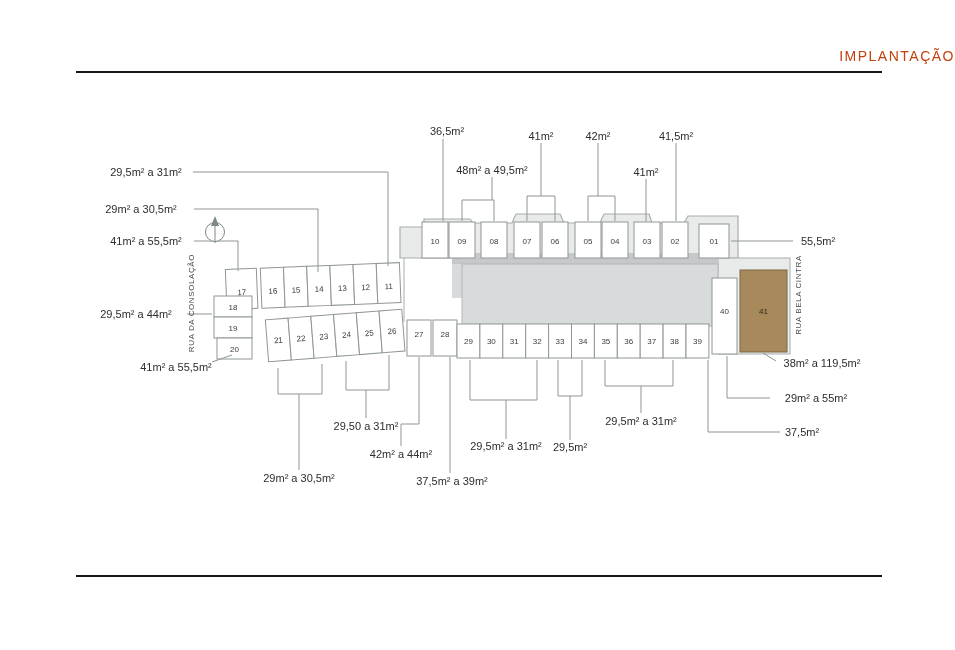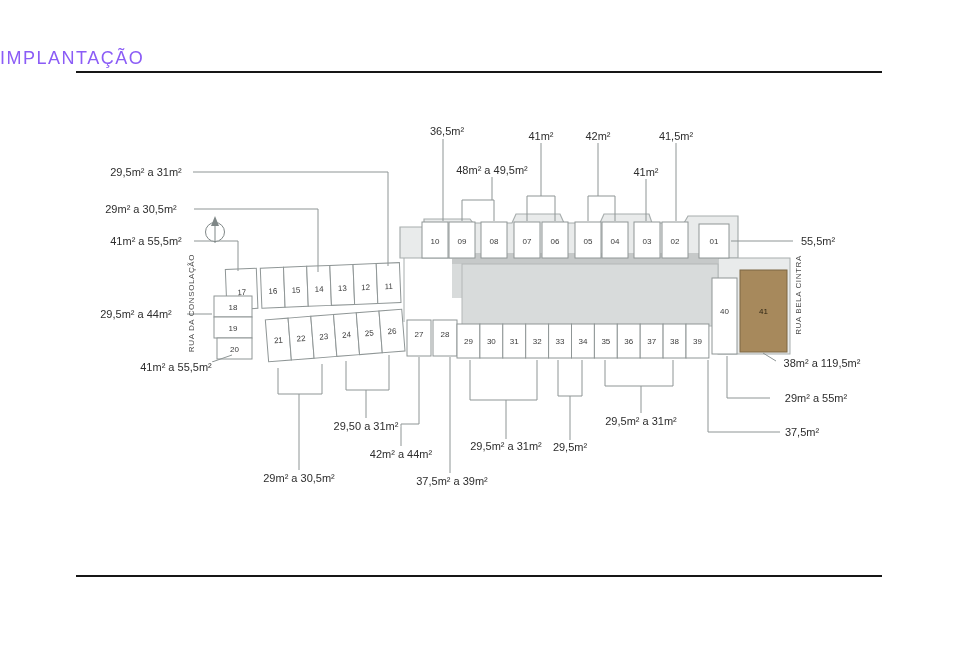--- a/index.html
+++ b/index.html
@@ -1,19 +1,19 @@
 <!DOCTYPE html>
 <html><head>
 <meta charset="utf-8">
 <style>
   html,body{margin:0;padding:0;background:#ffffff;}
   .canvas{position:relative;width:955px;height:650px;background:#ffffff;overflow:hidden;
           font-family:"Liberation Sans",sans-serif;}
-  .page-title{position:absolute;top:48px;left:0;width:100%;text-align:left;
-              font-size:18px;letter-spacing:1.5px;color:#8b5cf6;}
+  .page-title{position:absolute;top:48px;left:0;width:100%;text-align:right;
+              font-size:14px;letter-spacing:1.5px;color:#c2410c;}
   .rule{position:absolute;left:76px;width:806px;height:2px;background:#161616;}
   .rule.top{top:71px;}
   .rule.bottom{top:575px;}
   svg{position:absolute;left:0;top:0;}
   text{font-family:"Liberation Sans",sans-serif;}
   .unum{font-size:8px;fill:#3a3a3a;text-anchor:middle;}
   .unum-dark{font-size:8px;fill:#2f2614;text-anchor:middle;}
   .lbl{font-size:11px;fill:#2d2d2d;text-anchor:middle;
        paint-order:stroke;stroke:#ffffff;stroke-width:4px;stroke-linejoin:round;}
   .street{font-size:8px;fill:#4a4a4a;letter-spacing:0.6px;text-anchor:middle;}

